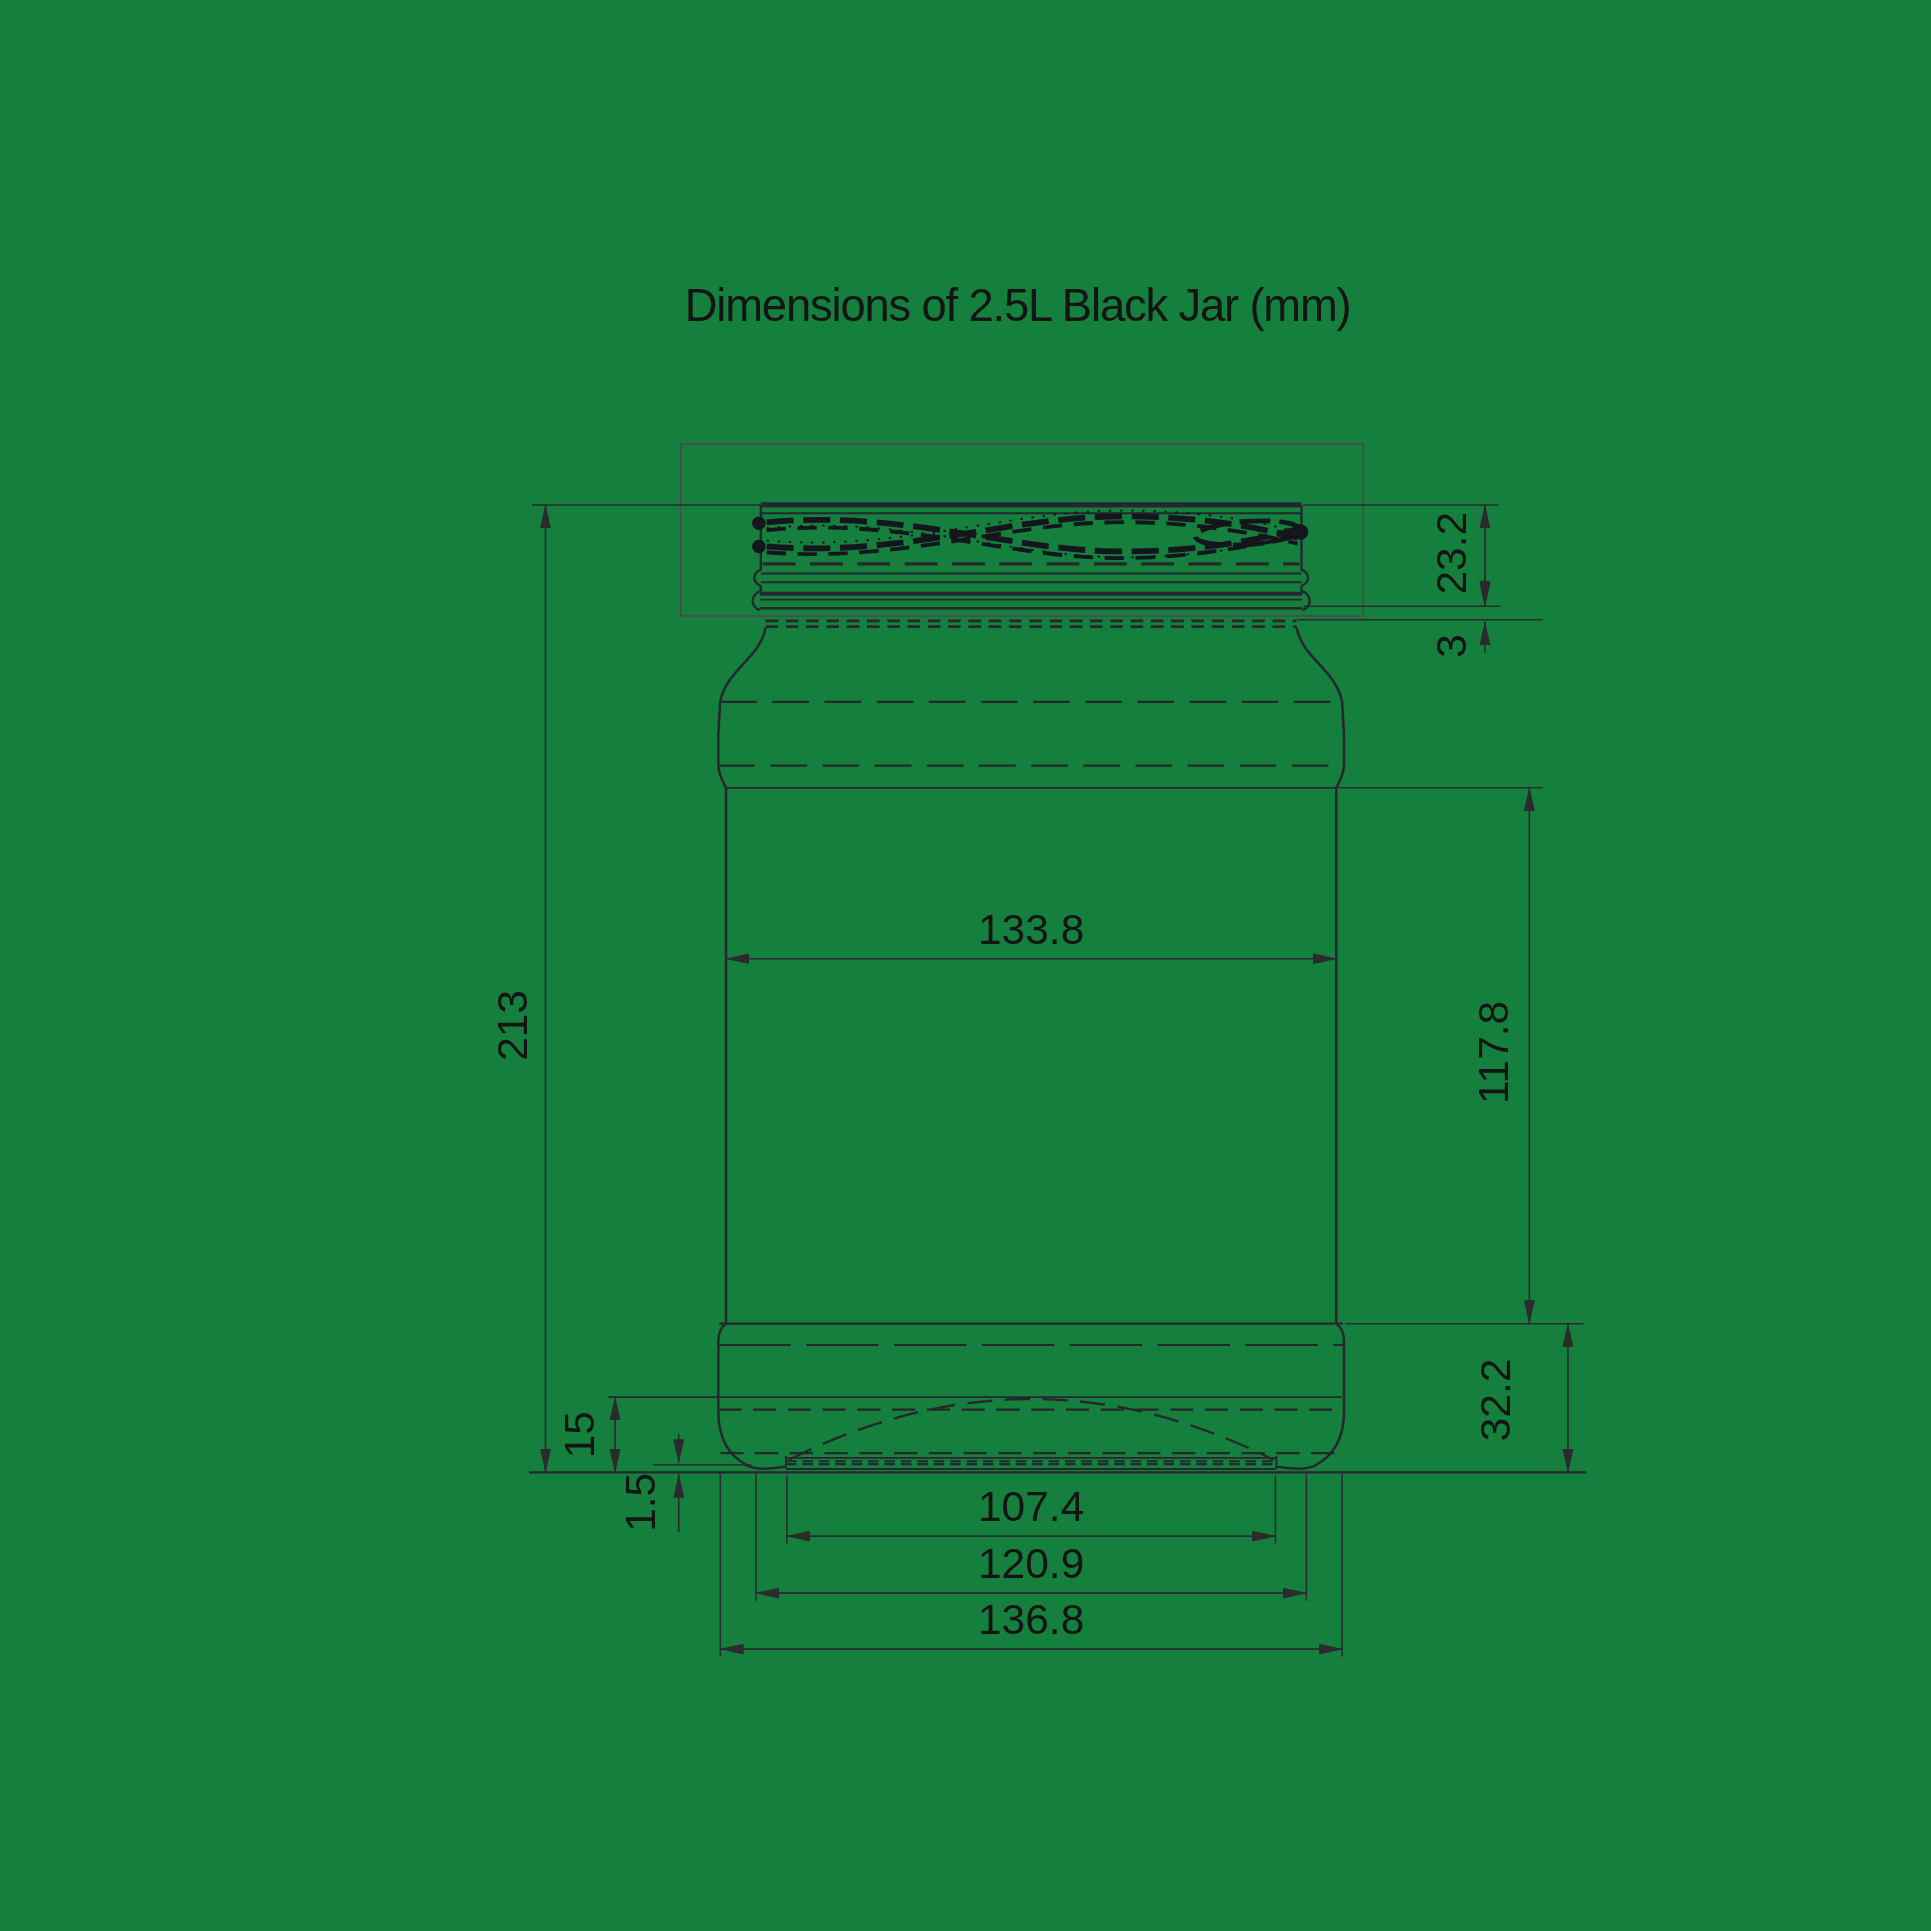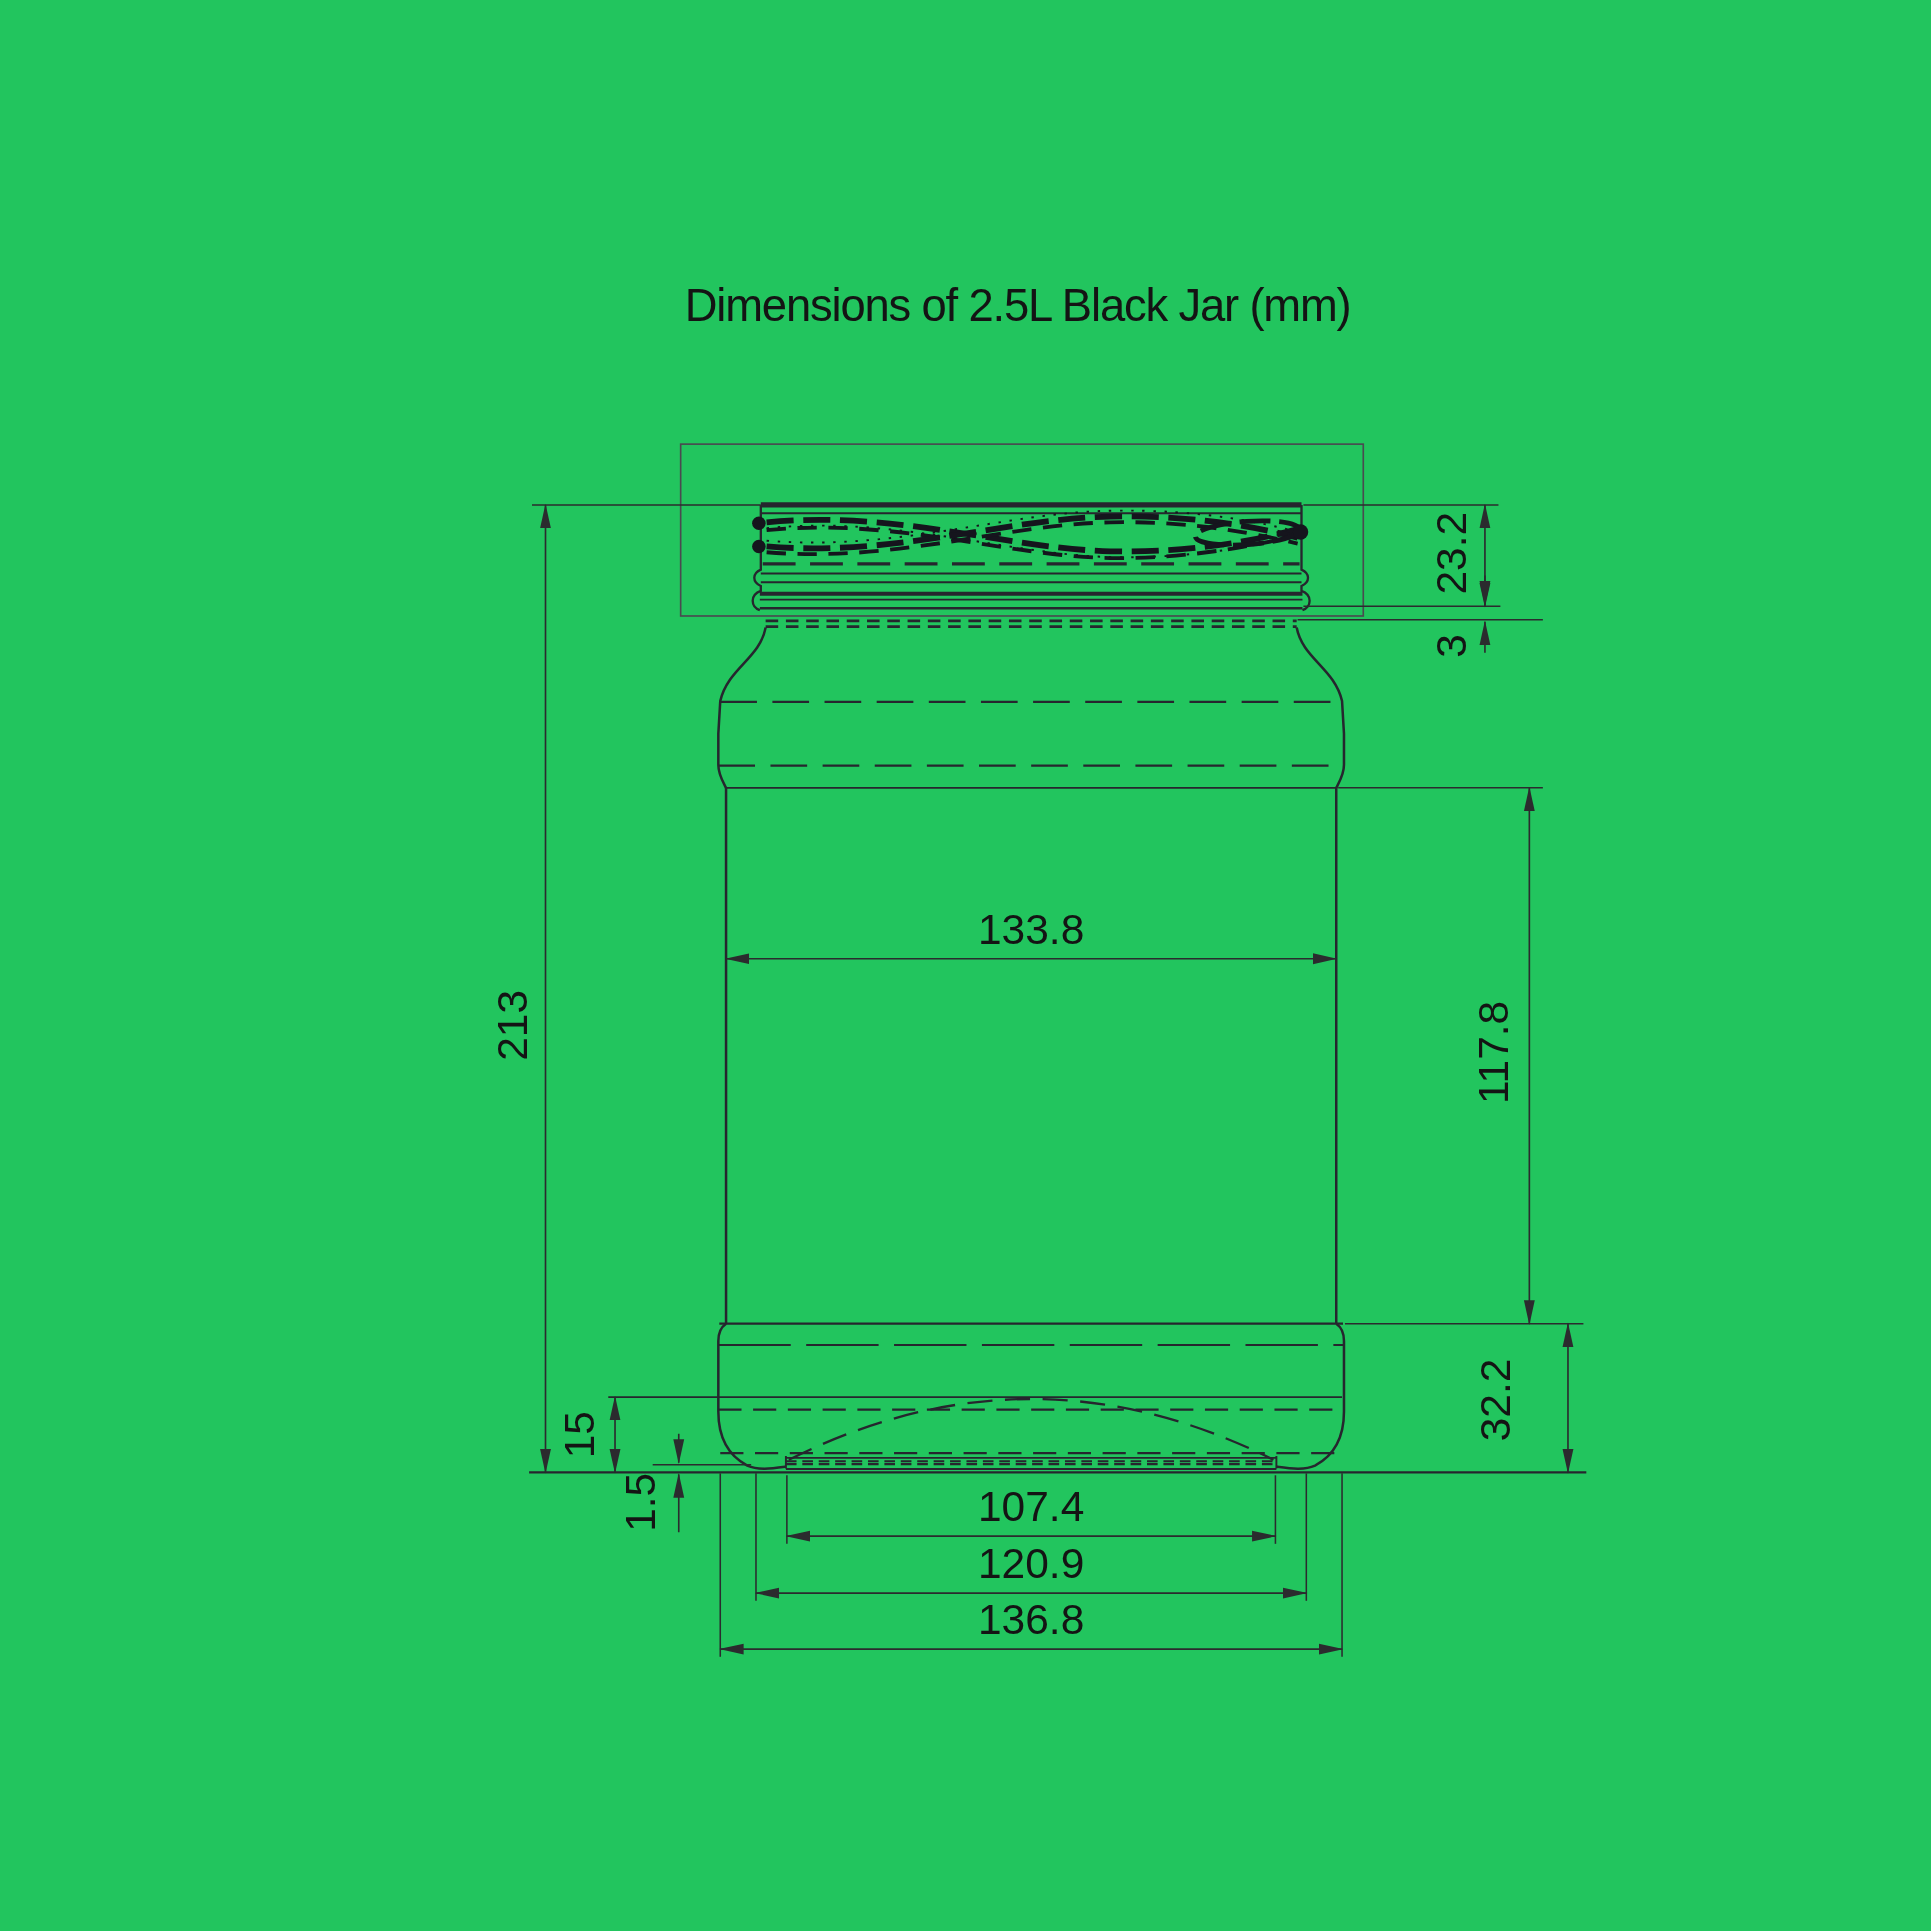--- a/index.html
+++ b/index.html
@@ -1,16 +1,16 @@
 <!DOCTYPE html>
 <html><head>
 <meta charset="utf-8">
 <style>
   html,body{margin:0;padding:0;background:#ffffff;}
-  .page{position:relative;width:1931px;height:1931px;background:#22c55e;overflow:hidden;
+  .page{position:relative;width:1931px;height:1931px;background:#15803d;overflow:hidden;
         font-family:"Liberation Sans", sans-serif;}
   svg{position:absolute;left:0;top:0;}
   text{fill:#141414;}
   .title-text{font-size:47px;letter-spacing:-1.2px;}
   .dim-text{font-size:44px;letter-spacing:0;}
   .jar{stroke:#26262e;fill:none;}
   .dim{stroke:#2b2b2e;fill:none;stroke-width:1.7;}
   .ext{stroke:#2b2b2e;fill:none;stroke-width:1.6;}
   .box{stroke:#4a4a50;fill:none;stroke-width:1.7;}
   .thread{stroke:#15151d;fill:none;}

